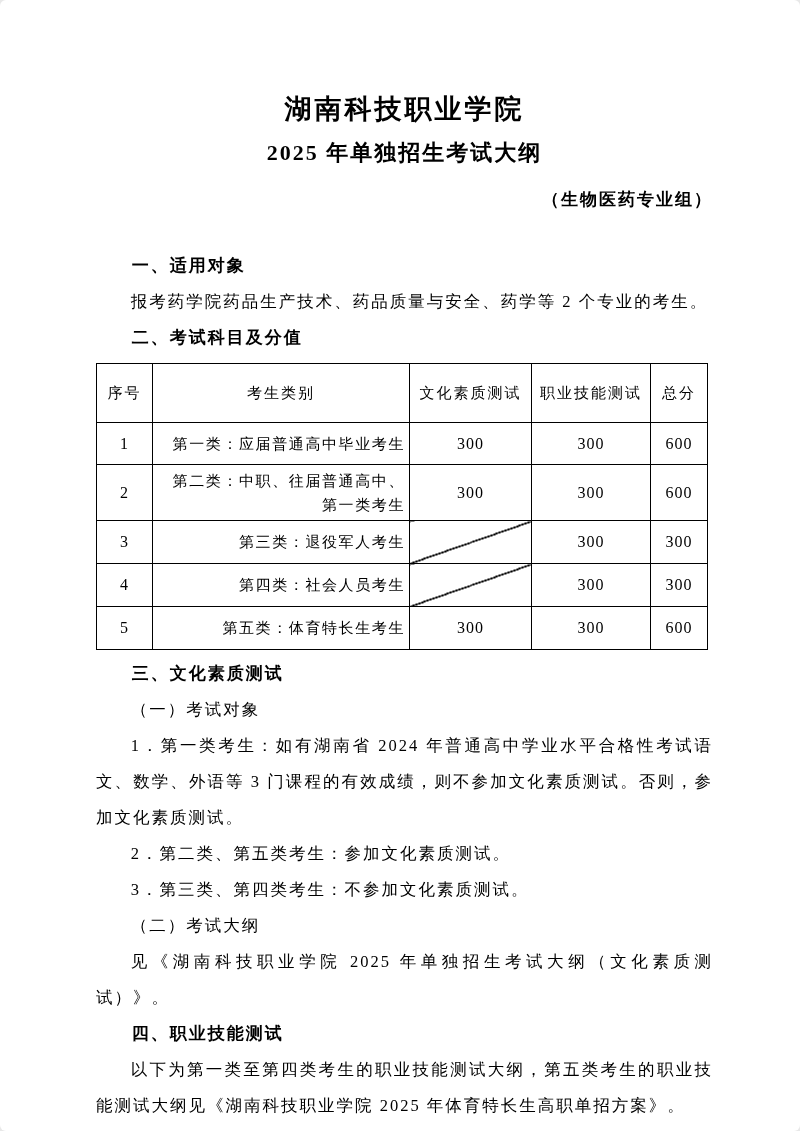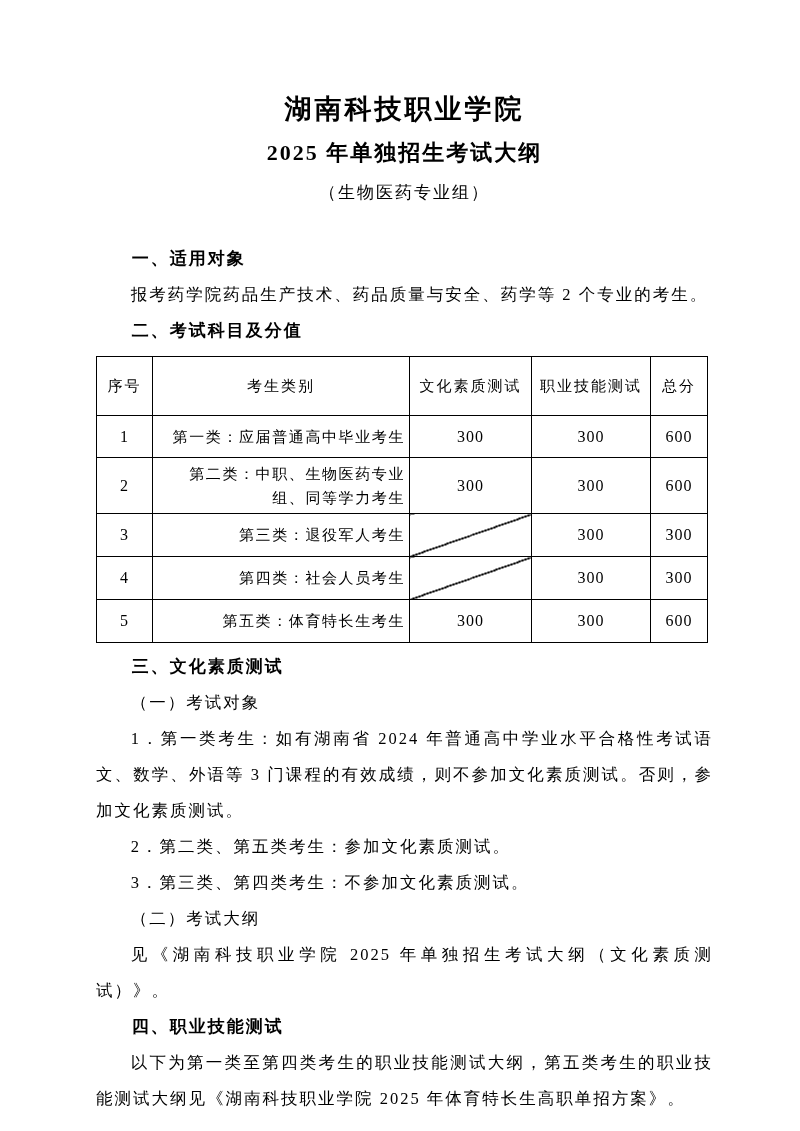--- a/index.html
+++ b/index.html
@@ -7,44 +7,45 @@
   .page {
     width: 800px;
     height: 1131px;
     margin: 0 auto;
     background: #ffffff;
     color: #000000;
     font-family: "Liberation Serif", serif;
     padding: 88px 87px 0 96px;
     position: relative;
     overflow: hidden;
+    border-radius: 6px;
   }
   .title-line1 {
     font-size: 27px;
     font-weight: bold;
     text-align: center;
     letter-spacing: 3px;
     line-height: 42px;
     margin: 0;
   }
   .title-line2 {
     font-size: 22px;
     font-weight: bold;
     text-align: center;
     letter-spacing: 2px;
     line-height: 46px;
     margin: 0;
   }
   .subtitle {
     font-size: 17px;
-    font-weight: normal;
-    text-align: center;
+    font-weight: bold;
+    text-align: right;
     letter-spacing: 2px;
     line-height: 26px;
-    margin-top: 4px;
+    margin-top: 11px;
   }
   .heading {
     font-size: 17px;
     font-weight: bold;
     letter-spacing: 2px;
     line-height: 36px;
     margin: 0;
     text-indent: 2.1em;
   }
   .heading-1 { margin-top: 35px; }
@@ -141,21 +142,21 @@
     <tbody>
       <tr class="row-h42">
         <td class="cell-center">1</td>
         <td class="cell-category">第一类：应届普通高中毕业考生</td>
         <td class="cell-center">300</td>
         <td class="cell-center">300</td>
         <td class="cell-center">600</td>
       </tr>
       <tr class="row-h56">
         <td class="cell-center">2</td>
-        <td class="cell-category">第二类：中职、生物医药专业组、同等学力考生</td>
+        <td class="cell-category">第二类：中职、往届普通高中、第一类考生</td>
         <td class="cell-center">300</td>
         <td class="cell-center">300</td>
         <td class="cell-center">600</td>
       </tr>
       <tr class="row-h43">
         <td class="cell-center">3</td>
         <td class="cell-category">第三类：退役军人考生</td>
         <td class="cell-center diag"></td>
         <td class="cell-center">300</td>
         <td class="cell-center">300</td>

